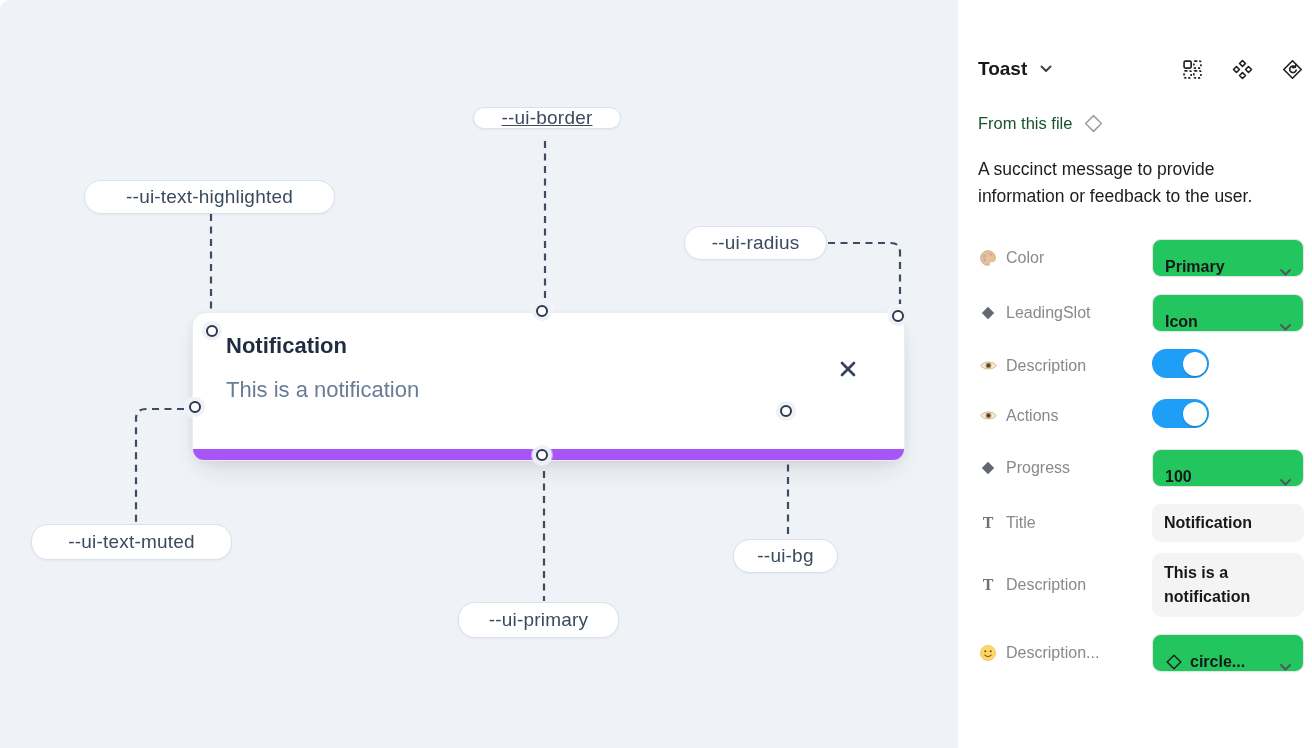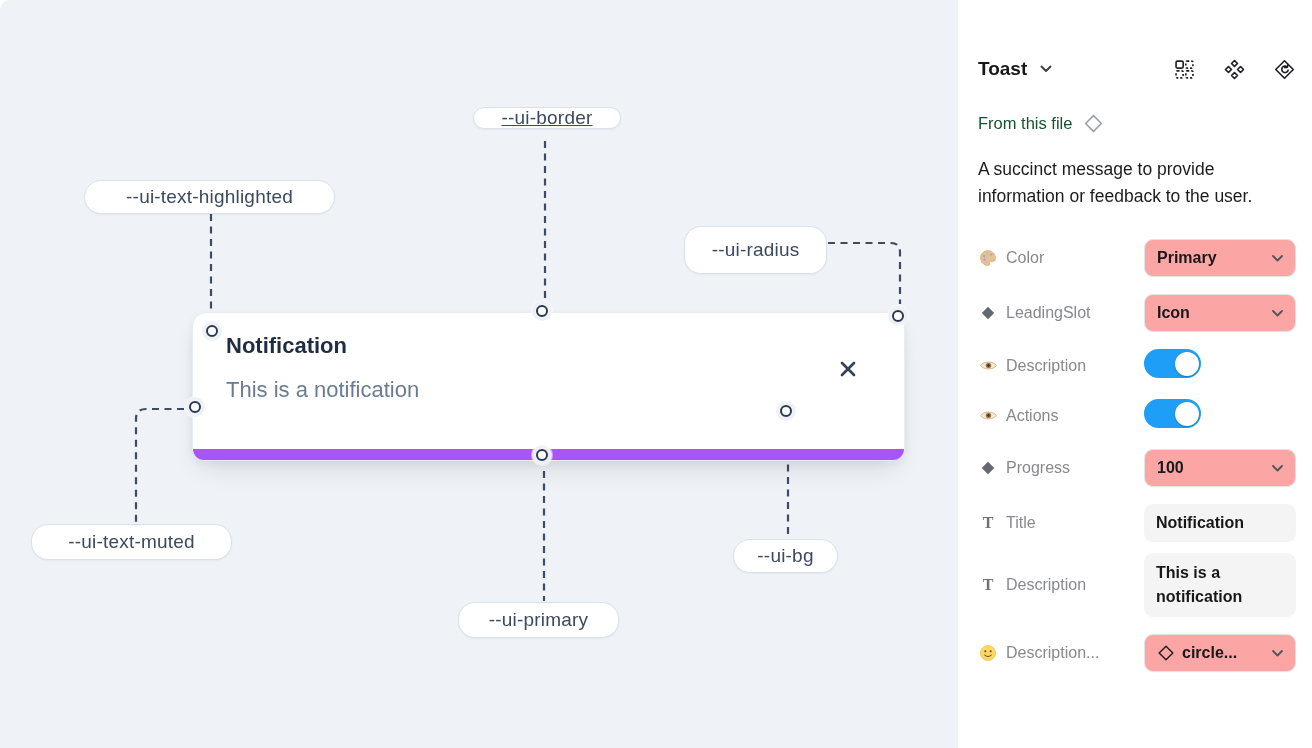--- a/index.html
+++ b/index.html
@@ -10,40 +10,40 @@
   .canvas { position:relative; width:958px; height:748px; background:#eff2f6; border-top-left-radius:10px; overflow:hidden; }
   .wires { position:absolute; left:0; top:0; pointer-events:none; }
   .wires path { fill:none; stroke:#3d4c63; stroke-width:2.2; stroke-dasharray:7 5.5; }
 
   .pill { position:absolute; display:flex; align-items:center; justify-content:center;
           background:#ffffff; border:1px solid #d9e1ec; border-radius:17px;
           color:#3b4a5f; font-size:19px; font-weight:500; letter-spacing:.2px;
           box-shadow:0 1px 2px rgba(30,41,59,.05); white-space:nowrap; }
   .p-border   { left:473px; top:107px; width:148px; height:22px;text-decoration:underline; }
   .p-hl       { left:84px;  top:180px; width:251px; height:34px; }
-  .p-radius   { left:684px; top:226px; width:143px; height:48px; }
+  .p-radius   { left:684px; top:226px; width:143px; height:34px; }
   .p-muted    { left:31px;  top:524px; width:201px; height:36px; }
   .p-primary  { left:458px; top:602px; width:161px; height:36px; }
   .p-bg       { left:733px; top:539px; width:105px; height:34px; }
 
   .node { position:absolute; width:12px; height:12px; background:#ffffff; border:2.6px solid #2b3950;
           border-radius:50%; box-shadow:0 0 0 4px rgba(237,240,245,.95), 0 0 0 5px rgba(255,255,255,.45); z-index:5; }
 
   .toast { position:absolute; left:192px; top:312px; width:713px; height:149px;
            background:#ffffff; border:1px solid #e8edf3; border-radius:14px;
            box-shadow:0 14px 28px -10px rgba(30,41,59,.14), 0 3px 8px rgba(30,41,59,.06); }
   .toast-title { position:absolute; left:33px; top:20px; font-size:22px; font-weight:600; color:#1f2c41; }
   .toast-desc  { position:absolute; left:33px; top:64px; font-size:22px; font-weight:400; color:#6a7c95; }
   .toast-close { position:absolute; left:643px; top:44px; width:24px; height:24px; display:flex;
                  align-items:center; justify-content:center; cursor:pointer; background:none; border:none; }
   .toast-progress { position:absolute; left:0; bottom:0; width:100%; height:11px;
                     background:#a855f7; border-radius:0 0 13px 13px; }
 
   
-  .panel { width:354px; height:682px; background:#ffffff; padding:54px 16px 0 20px; }
+  .panel { width:354px; height:682px; background:#ffffff; padding:54px 8px 0 20px; }
   .panel-header { display:flex; align-items:center; height:30px; }
   .panel-title { font-size:19px; font-weight:700; color:#17181a; }
   .panel-title-chevron { margin-left:13px; display:flex; align-items:center; }
   .header-icons { margin-left:auto; display:flex; align-items:center; gap:27px; }
   .hicon { width:23px; height:23px; display:flex; align-items:center; justify-content:center; background:none; border:none; cursor:pointer; }
 
   .from-file { margin-top:26px; display:flex; align-items:center; height:26px; }
   .from-file-label { font-size:16.5px; color:#14532d; }
   .from-file-diamond { margin-left:11px; display:flex; align-items:center; }
 
@@ -51,22 +51,22 @@
 
   .props { margin-top:30px; }
   .prop-row { display:flex; align-items:center; margin-bottom:17px;gap:26px; }
   .prop-row.tight { margin-bottom:11px; }
   .prop-label { flex:1; display:flex; align-items:center; gap:8px; min-width:0; }
   .prop-label .txt { font-size:16px; color:#87898d; white-space:nowrap; overflow:hidden; text-overflow:ellipsis; }
   .picon { width:20px; display:flex; align-items:center; justify-content:center; flex:0 0 20px; }
   .t-glyph { font-family:"Liberation Serif", serif; font-weight:700; font-size:16px; color:#6f7277; }
 
   .control { width:152px; flex:0 0 152px; }
-  .select { width:152px; height:38px; background:#fca5a5; border:1px solid #e4e4e7; border-radius:9px;
-            display:flex; align-items:center; padding:0 12px; cursor:pointer;
+  .select { width:152px; height:38px; background:#22c55e; border:1px solid #e4e4e7; border-radius:9px;
+            display:flex; align-items:flex-end; padding:0 12px; cursor:pointer;
             font-size:16px; font-weight:600; color:#18181b; box-shadow:0 1px 1px rgba(0,0,0,.02); }
   .select .val { flex:1; text-align:left; white-space:nowrap; overflow:hidden; }
   .select .dmark { margin-right:7px; display:flex; align-items:center; }
   .field { width:152px; background:#f4f4f5; border:none; border-radius:9px; padding:8px 12px;
            font-size:16px; font-weight:600; color:#18181b; line-height:24px; }
   .field.single { height:38px; display:flex; align-items:center; padding:0 12px; }
   .toggle { width:57px; height:29px; border-radius:15px; background:#1e9ef7; position:relative; border:none; cursor:pointer; }
   .toggle .knob { position:absolute; top:2.5px; right:2.5px; width:24px; height:24px; background:#ffffff;
                   border-radius:50%; box-shadow:0 1px 2px rgba(0,0,0,.25); }
 </style>

